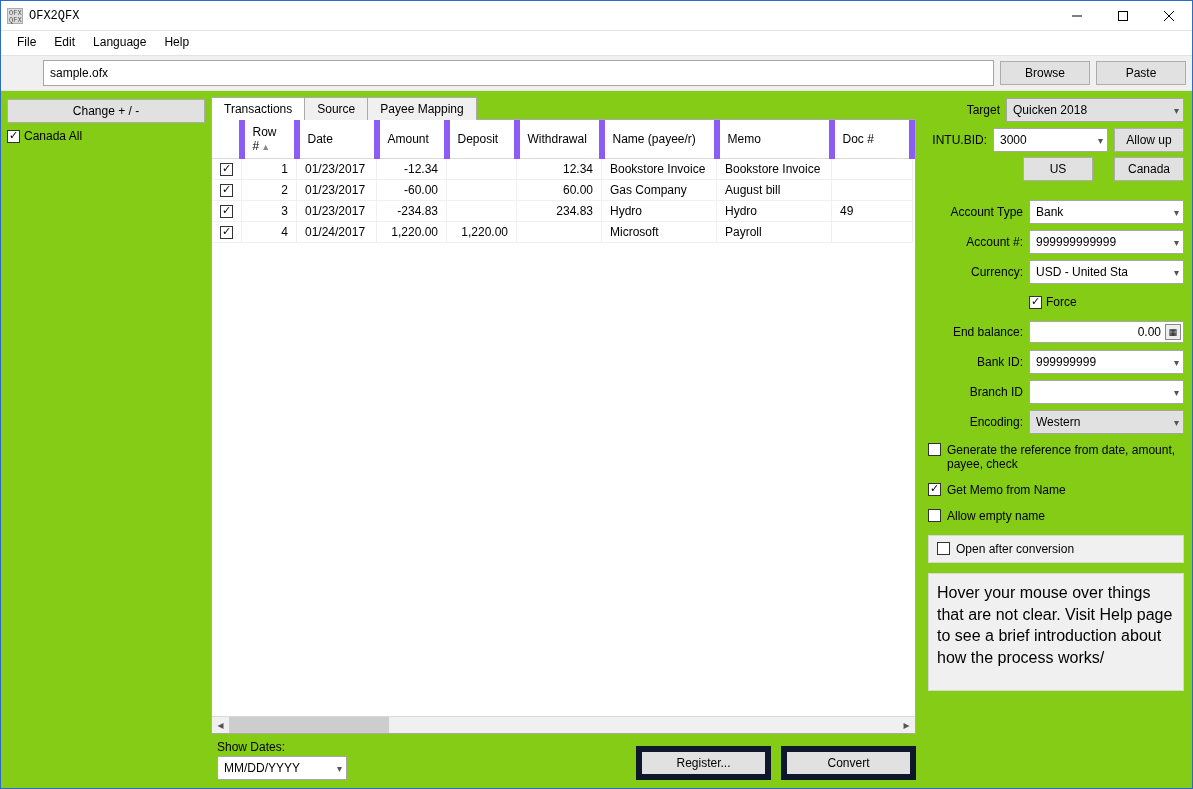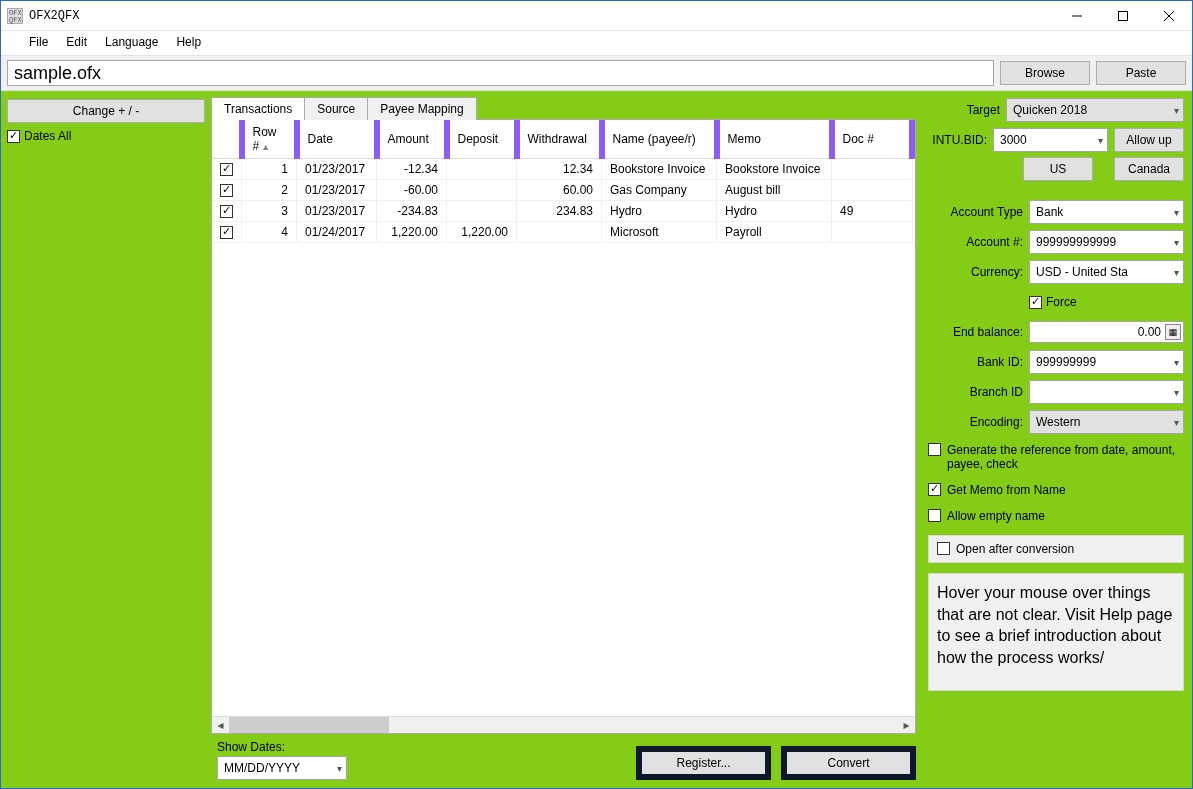--- a/index.html
+++ b/index.html
@@ -4,24 +4,24 @@
 <style>
   * { box-sizing: border-box; }
   html,body { margin:0; padding:0; font-family: "Segoe UI", Tahoma, sans-serif; font-size:12px; color:#000; }
   .window { width:1193px; height:789px; border:1px solid #2a6bc4; background:#fff; display:flex; flex-direction:column; }
   .titlebar { height:30px; display:flex; align-items:center; padding:0 0 0 6px; background:#fff; border-bottom:1px solid #e5e5e5;font-family:Liberation Mono, monospace; }
   .titlebar .app-icon { width:16px; height:16px; background:#ddd; border:1px solid #aaa; margin-right:6px; font-size:7px; line-height:7px; padding:1px; color:#555; }
   .titlebar .title { flex:1; font-size:12px; }
   .titlebar .win-controls { display:flex; height:30px; }
   .titlebar .win-btn { width:46px; display:flex; align-items:center; justify-content:center; }
   .titlebar .win-btn svg { display:block; }
-  .menubar { display:flex; gap:2px; padding:2px 6px 4px 20px; }
+  .menubar { display:flex; gap:2px; padding:2px 6px 4px 8px; }
   .menubar .menu-item { padding:2px 8px; }
   .toolbar-row { display:flex; align-items:center; gap:6px; padding:4px 6px; background:#f0f0f0; border-top:1px solid #e3e3e3; border-bottom:1px solid #e3e3e3; }
-  .file-input { flex:1; height:24px; border:1px solid #a6a6a6; background:#fff; padding:12px 6px; font-size:18px; }
+  .file-input { flex:1; height:24px; border:1px solid #a6a6a6; background:#fff; padding:12px 6px; font-size:12px;margin-left:36px; }
   .btn { height:24px; min-width:90px; background:#e1e1e1; border:1px solid #adadad; padding:0 10px; text-align:center; line-height:22px; cursor:default; }
   .btn.wide { min-width:160px; }
   .main { flex:1; display:flex; background:#84cc16; overflow:hidden; }
   .left-pane { width:210px; padding:6px; display:flex; flex-direction:column; gap:6px; }
   .checkbox-line { display:flex; align-items:center; gap:4px; }
   .chk { width:13px; height:13px; border:1px solid #333; background:#fff; display:inline-flex; align-items:center; justify-content:center; }
   .chk.checked::after { content:"✓"; font-size:11px; line-height:11px; position:relative; top:-1px; }
   .center-pane { flex:1; display:flex; flex-direction:column; padding:4px 4px 6px 0; min-width:0; }
   .tabstrip { display:flex; align-items:flex-end; height:24px; }
   .tab { padding:4px 12px; border:1px solid #aaa; border-bottom:none; background:#f0f0f0; margin-right:-1px; position:relative; top:1px; }
@@ -102,21 +102,21 @@
     <div class="btn">Browse</div>
     <div class="btn">Paste</div>
   </div>
 
   <div class="main">
 
     <div class="left-pane">
       <div class="btn wide" style="margin-top:2px">Change + / -</div>
       <div class="checkbox-line">
         <span class="chk checked"></span>
-        <span>Dates All</span>
+        <span>Canada All</span>
       </div>
     </div>
 
     <div class="center-pane">
       <div class="tabstrip">
         <div class="tab active">Transactions</div>
         <div class="tab">Source</div>
         <div class="tab">Payee Mapping</div>
       </div>
 

